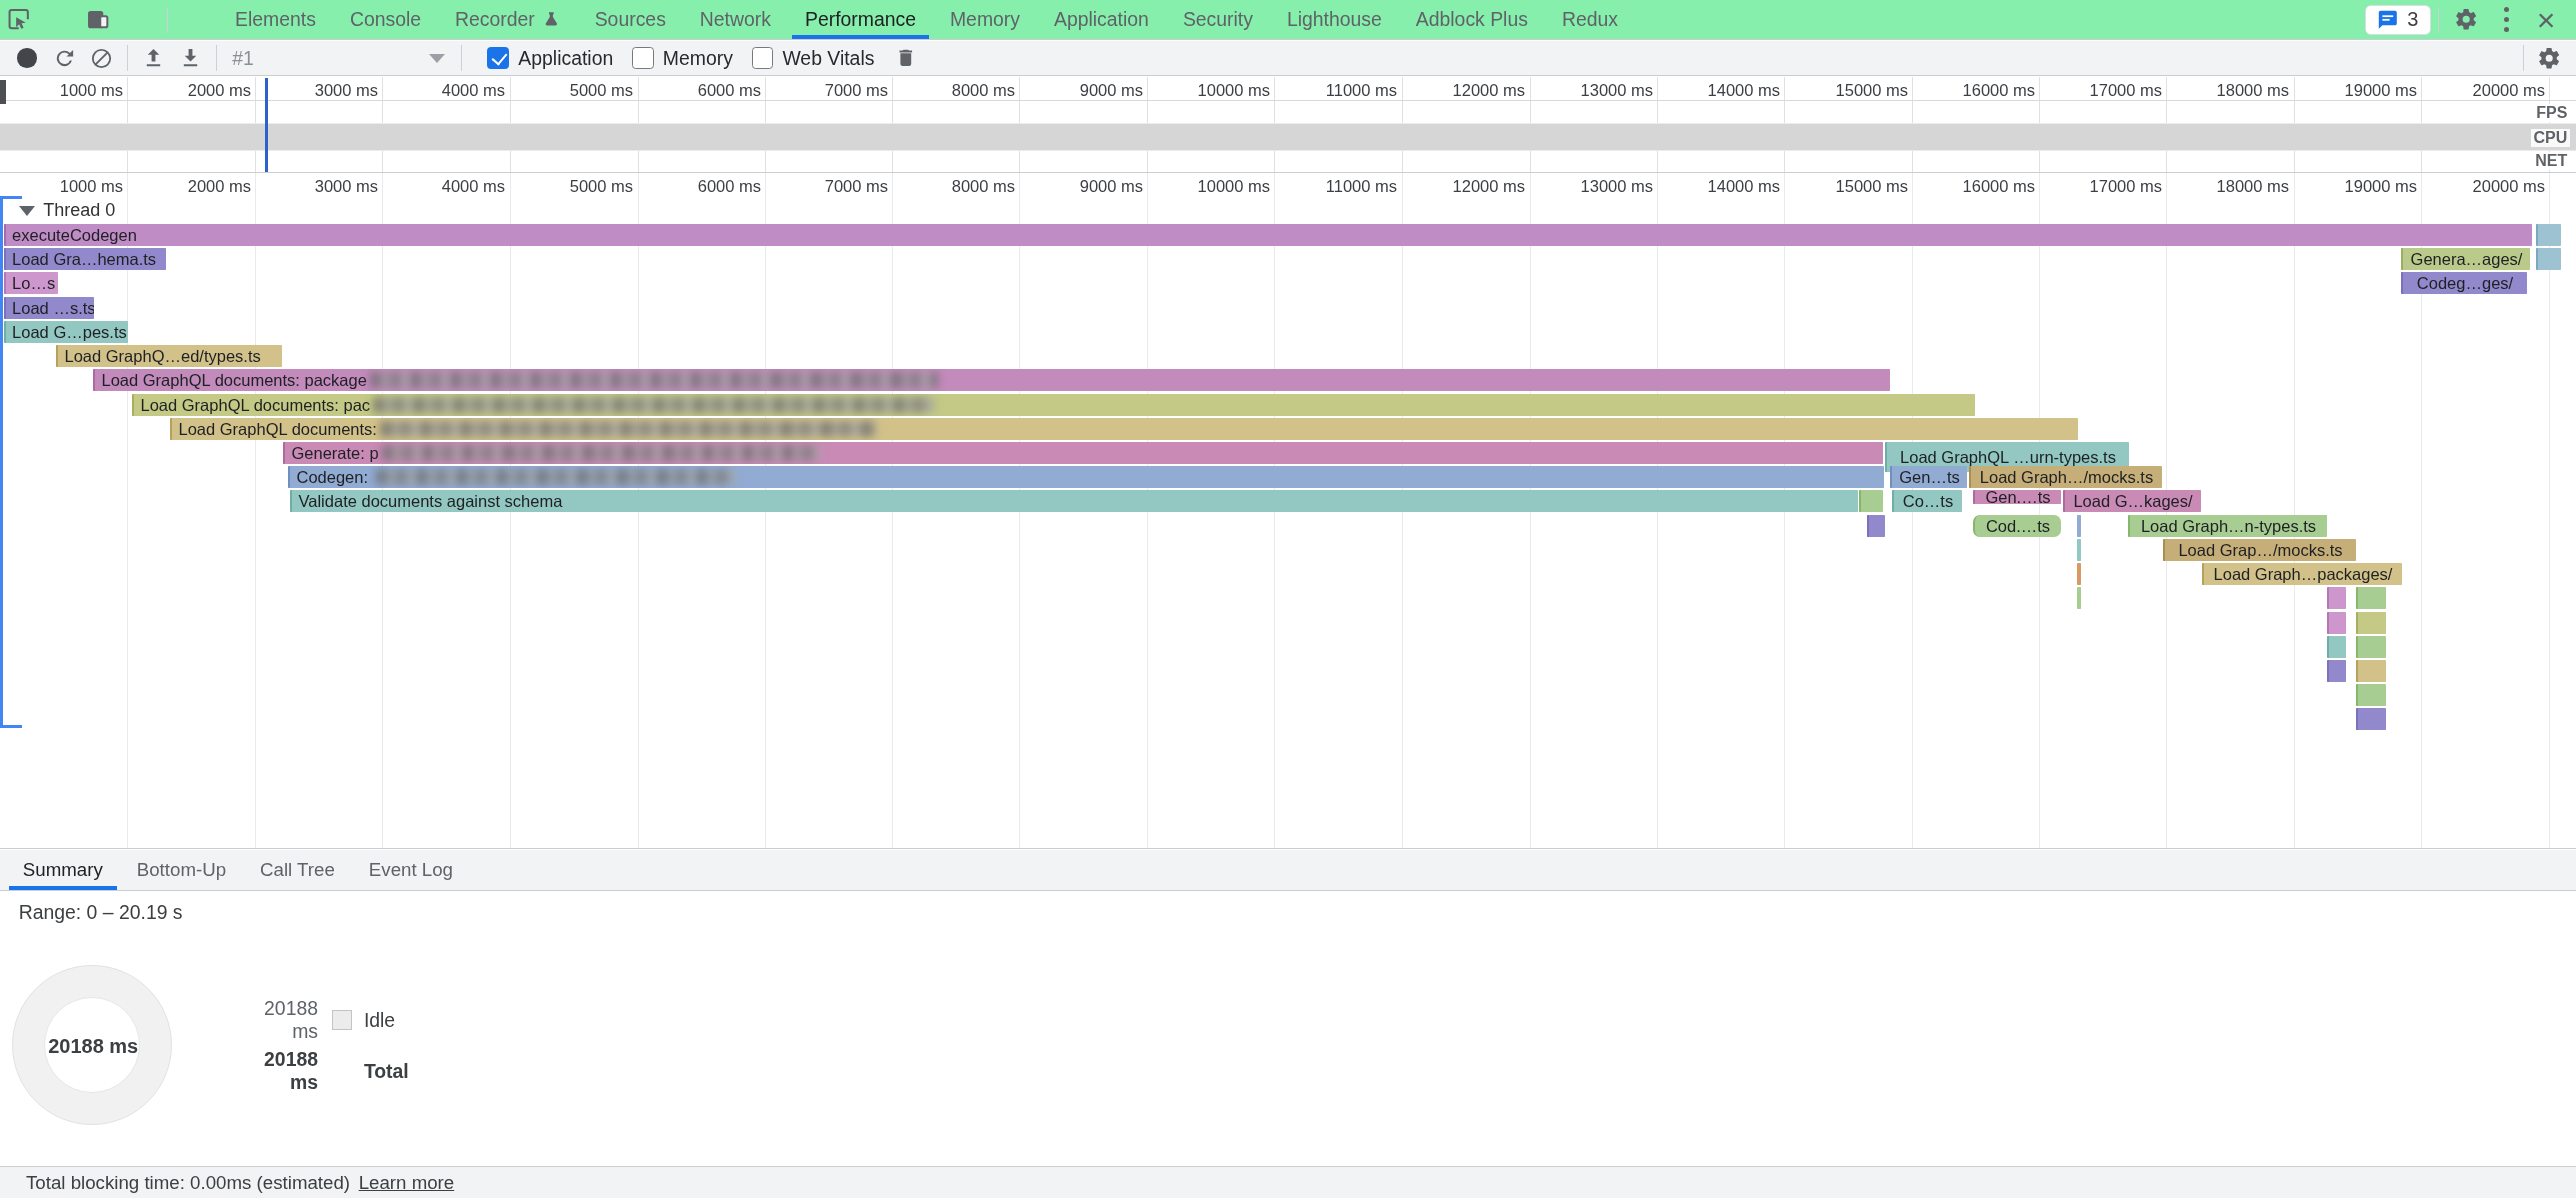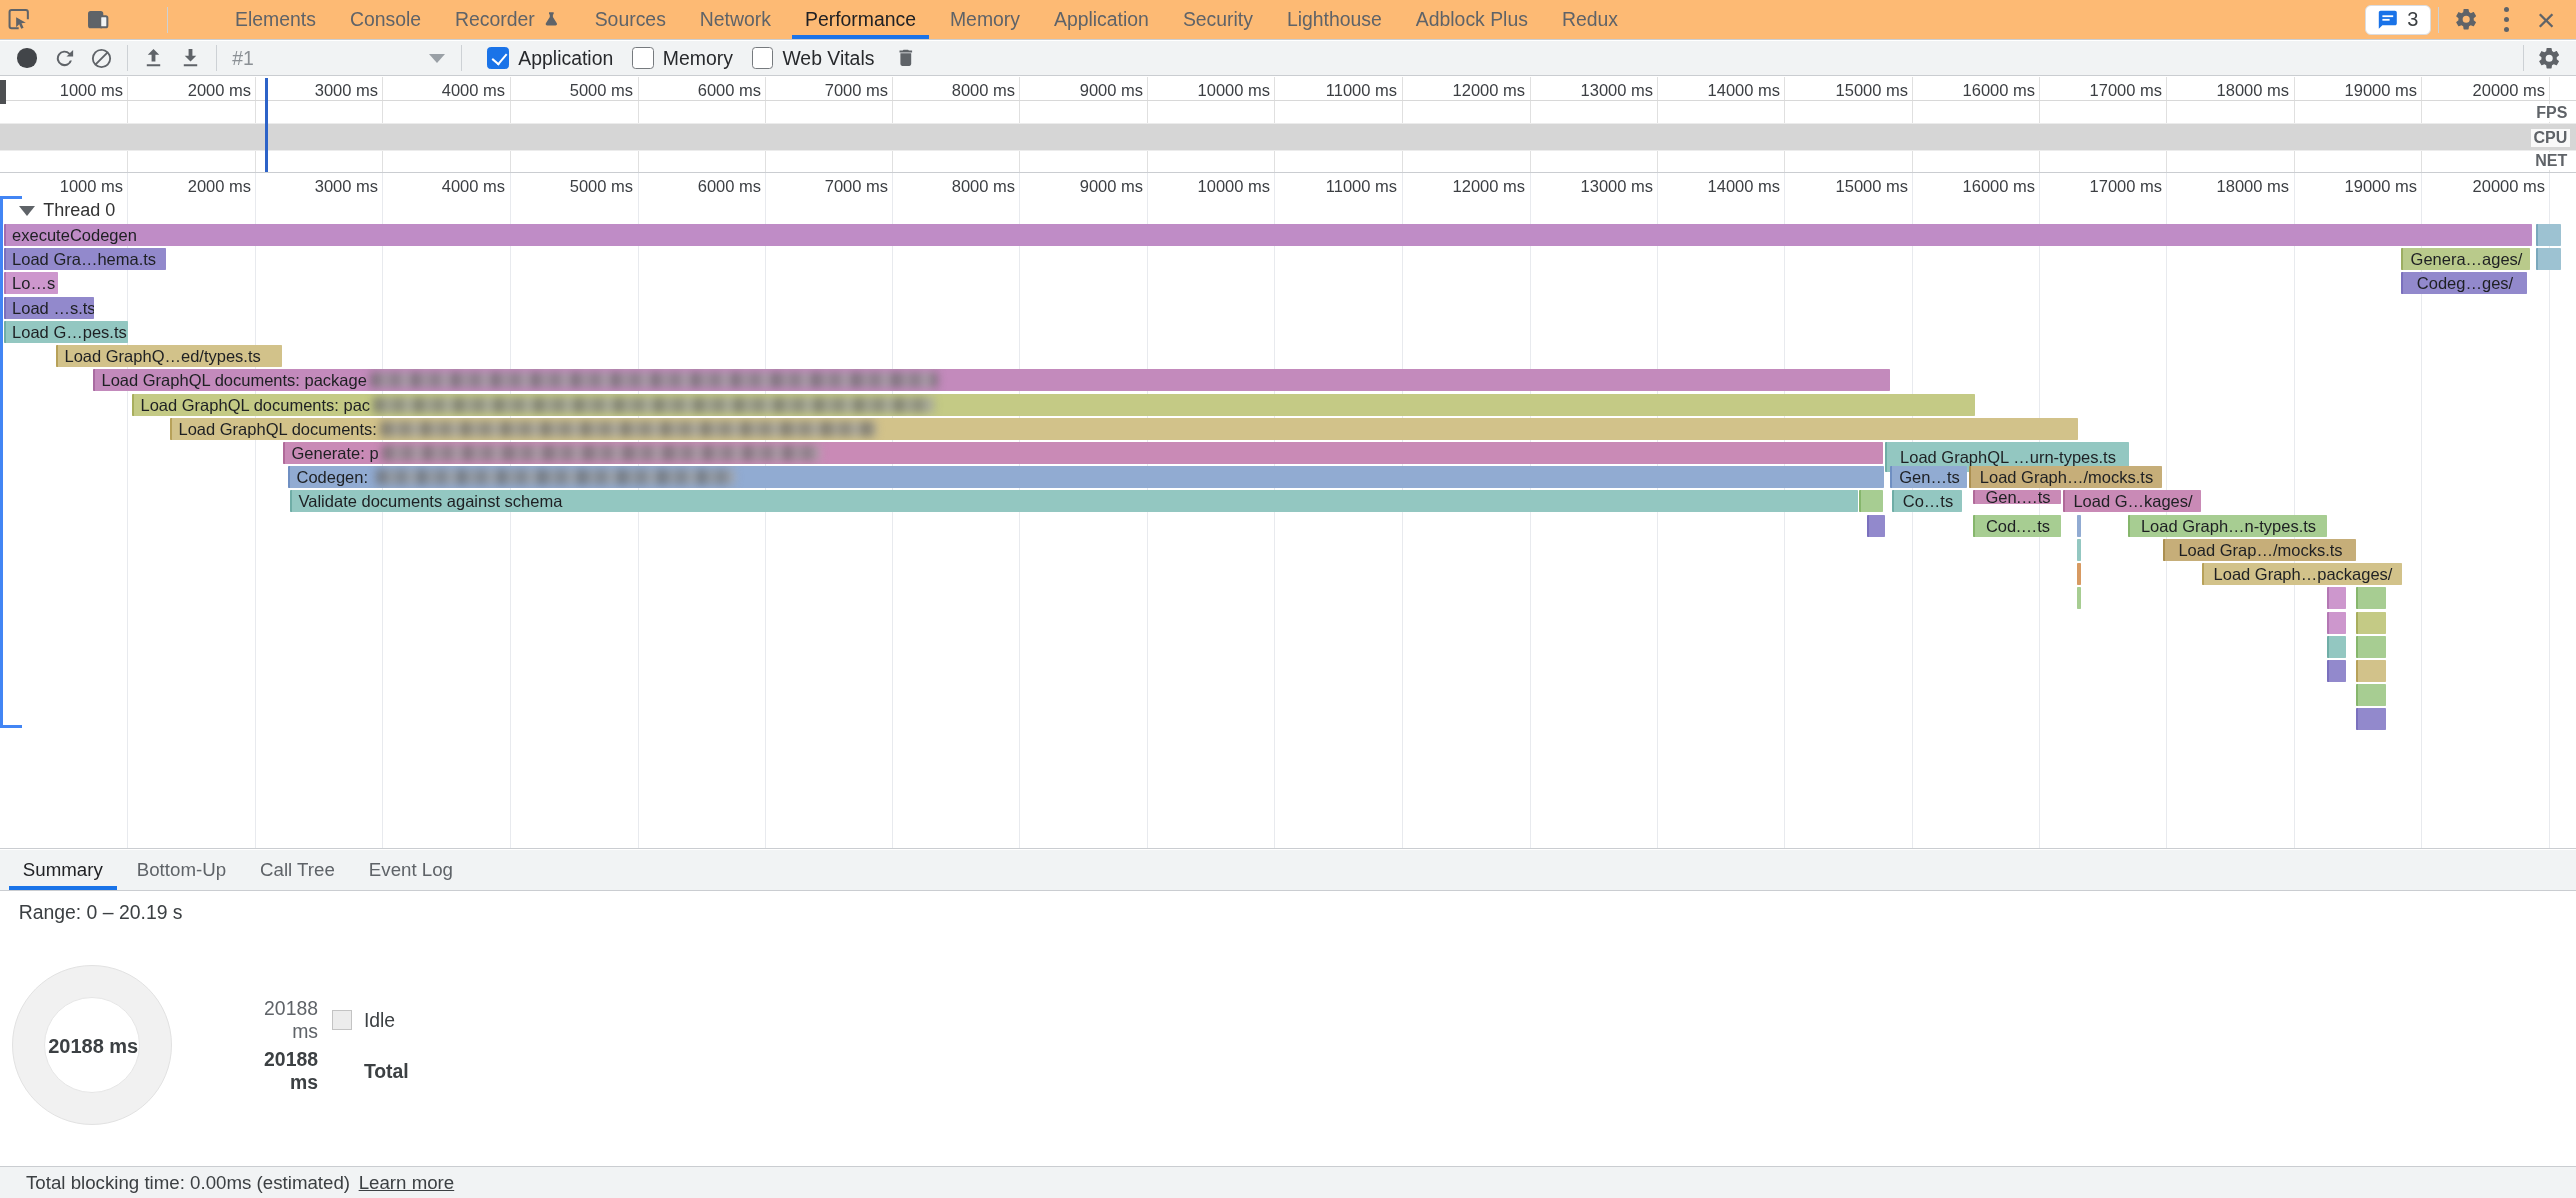--- a/index.html
+++ b/index.html
@@ -1,20 +1,20 @@
 <!DOCTYPE html>
 <html style="font-size:11.5px"><head>
 <meta charset="utf-8">
 <style>
   * { box-sizing: border-box; margin: 0; padding: 0; }
   html,body { width:2576px; height:1199px; overflow:hidden; }
   body { font-family:"Liberation Sans", sans-serif; background:#fff; position:relative; color:#202124; }
 
   
-  #tabbar { position:absolute; left:0; top:0; width:2576px; height:40px; background:#fdba74;
+  #tabbar { position:absolute; left:0; top:0; width:2576px; height:40px; background:#86efac;
             border-bottom:1.4px solid #cacdd1; display:flex; align-items:center;gap:43px; }
   .icon-btn { width:37px; height:36px; display:flex; align-items:center; justify-content:center; flex:none; }
   .icon-btn svg { fill:#5f6368; stroke:#5f6368; }
   .vdiv { width:0.7px; height:26px; background:#cdd1d5; margin:0 7.2px; flex:none; }
   #tabs { display:flex; height:100%; align-items:stretch; }
   .tab { display:flex; align-items:center; padding:0 17px; font-size:19.4px; color:#5f6368;
          position:relative; white-space:nowrap; }
   .tab.active { color:#202124; }
   .tab.active::after { content:""; position:absolute; left:4.3px; right:4.3px; bottom:0; height:4.3px; background:#1a73e8; }
   .tab .flask { margin-left:7.2px; display:flex; }
@@ -431,21 +431,21 @@
       <div class="bar c-teal ctr" style="left: 1892px; width: 70px; top: 317px; height: 22px;">
         <span class="bl">Co…ts</span>
       </div>
       <div class="bar c-pink ctr" style="left: 1973px; width: 88px; top: 317px; height: 14px;">
         <span class="bl">Gen.…ts</span>
       </div>
       <div class="bar c-pink ctr" style="left: 2063px; width: 138px; top: 317px; height: 22px;">
         <span class="bl">Load G…kages/</span>
       </div>
       <div class="bar c-purple" style="left: 1867px; width: 18px; top: 342px; height: 22px;"></div>
-      <div class="bar c-green ctr" style="left: 1973px; width: 88px; top: 342px; height: 22px;">
+      <div class="bar c-green ctr" style="left: 1973px; width: 88px; top: 342px; height: 22px; border-radius: 7px;">
         <span class="bl">Cod.…ts</span>
       </div>
       <div class="bar c-blue thin" style="left: 2077px; width: 4.3px; top: 342px; height: 22px;"></div>
       <div class="bar c-green ctr" style="left: 2128px; width: 199px; top: 342px; height: 22px;">
         <span class="bl">Load Graph…n-types.ts</span>
       </div>
       <div class="bar c-teal thin" style="left: 2077px; width: 4.3px; top: 366px; height: 22px;"></div>
       <div class="bar c-tan ctr" style="left: 2163px; width: 193px; top: 366px; height: 22px;">
         <span class="bl">Load Grap…/mocks.ts</span>
       </div>

